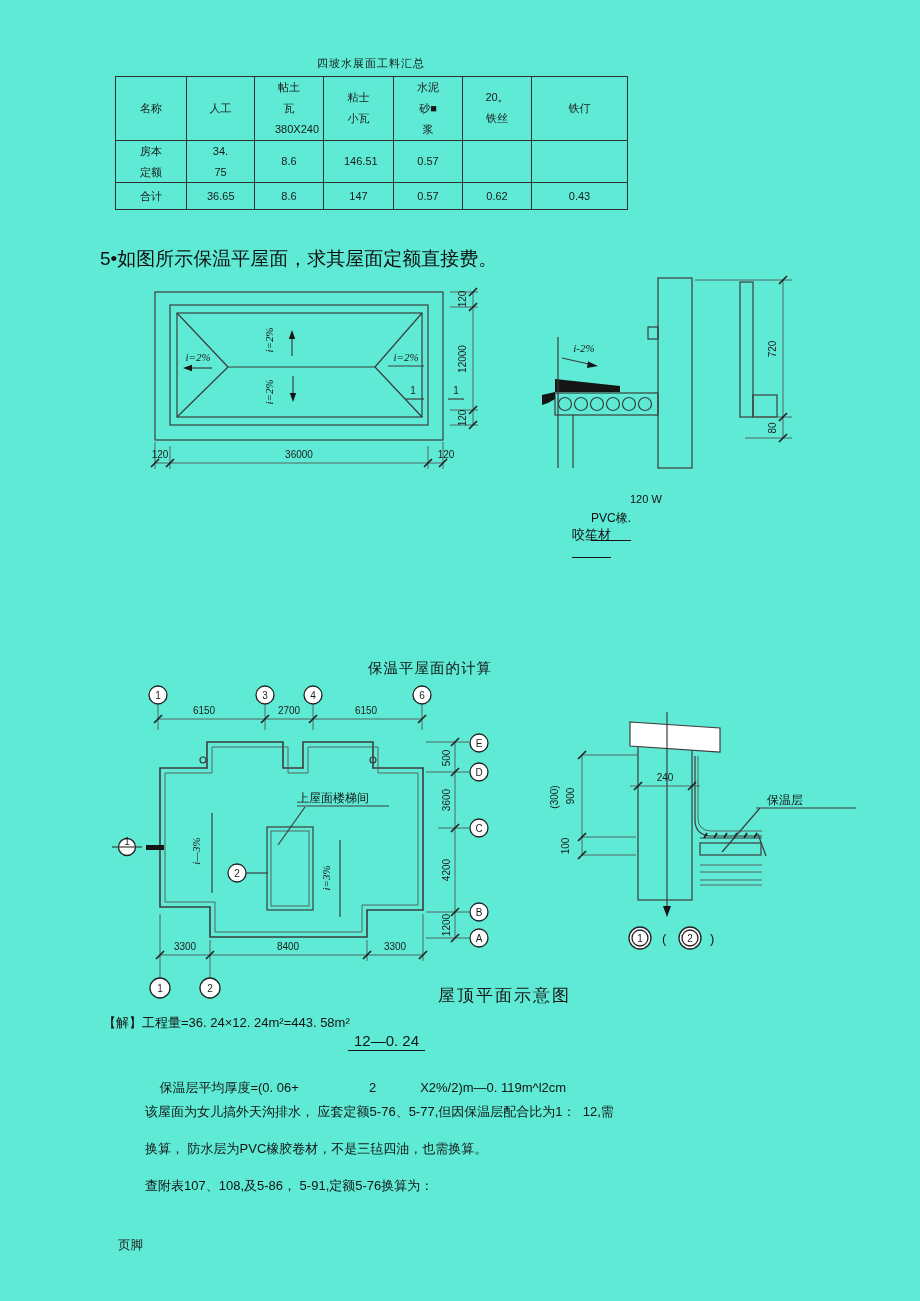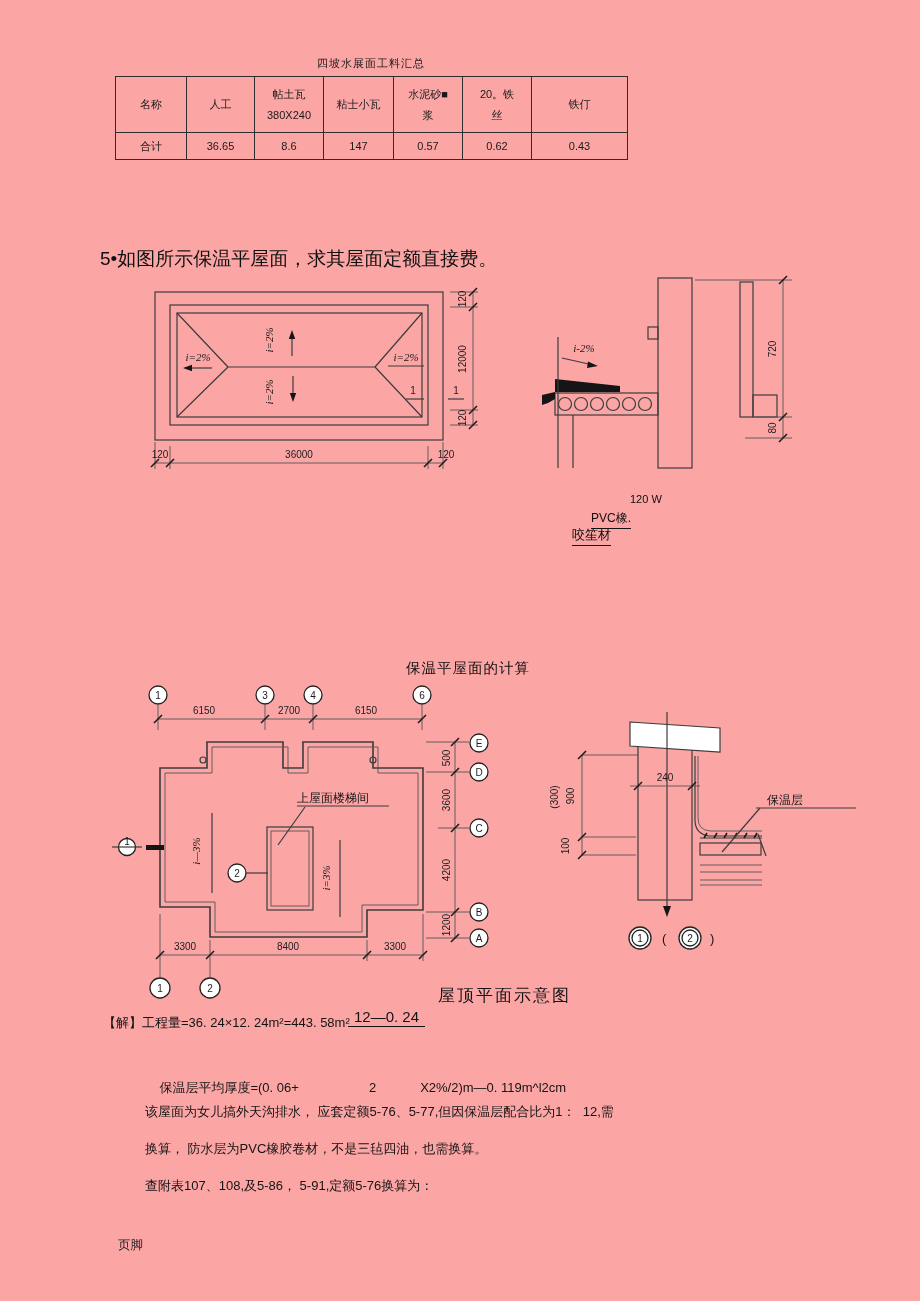--- a/index.html
+++ b/index.html
@@ -1,50 +1,50 @@
 <!DOCTYPE html>
 <html><head>
 <meta charset="utf-8">
 <style>
   html,body{margin:0;padding:0;background:#e8e8e8;}
-  .page{position:relative;width:920px;height:1301px;background:#fca5a5;margin:0 auto;
+  .page{position:relative;width:920px;height:1301px;background:#5eead4;margin:0 auto;
         font-family:"Liberation Sans",sans-serif;color:#141414;overflow:hidden;}
 
   
   .tbl-title{position:absolute;left:115px;top:56px;width:512px;text-align:center;
              font-size:11px;letter-spacing:1px;color:#1a1a1a;}
   table.mat{position:absolute;left:115px;top:76px;width:512px;border-collapse:collapse;
             table-layout:fixed;font-size:11px;color:#1a1a1a;}
   table.mat td{border:1px solid #2e2e2e;text-align:center;vertical-align:middle;
-               padding:0 12px;white-space:pre-line;line-height:1.9;}
+               padding:0 20px;white-space:pre-line;line-height:1.9;}
   tr.hd td{height:55px;}
   tr.rw td{height:26px;}
 
   
   .doc-line{position:absolute;font-size:19px;color:#101010;white-space:pre;}
 
   
   svg{position:absolute;overflow:visible;}
   .ln{stroke:#3c3c3c;stroke-width:1.2;fill:none;}
   .ln-thin{stroke:#555;stroke-width:0.9;fill:none;}
   .tick{stroke:#1d1d1d;stroke-width:1.6;}
   .dimtext{font-size:10px;fill:#1c1c1c;font-family:"Liberation Sans",sans-serif;}
   .slopetext{font-size:11px;font-style:italic;fill:#161616;font-family:"Liberation Serif",serif;}
   .cjk{font-family:"Liberation Sans",sans-serif;fill:#141414;}
   .bubble{stroke:#222;stroke-width:1.3;fill:#fff;}
   .fill-dark{fill:#151515;stroke:none;}
 
   .fig-label{position:absolute;font-size:12px;color:#101010;margin-top:11px;}
-  .fig-label.u{border-bottom:1.2px solid #111;padding-bottom:1px;}
+  .fig-label.u{border-bottom:1.2px solid #111;padding-bottom:13px;}
   .caption{position:absolute;font-size:17px;letter-spacing:2px;color:#151515;
            font-family:"Liberation Serif",serif;}
-  .fig2-title{position:absolute;left:330px;top:659px;width:200px;text-align:right;
+  .fig2-title{position:absolute;left:330px;top:659px;width:200px;text-align:center;
               font-size:14.5px;letter-spacing:1px;color:#111;}
   .footer{position:absolute;left:118px;top:1237px;font-size:12.5px;color:#222;}
-  .frac-num{position:absolute;left:348px;top:1008px;font-size:15px;
+  .frac-num{position:absolute;left:348px;top:1032px;font-size:15px;
             border-bottom:1.8px solid #111;padding:0 6px 1px 6px;}
   .sol-row{position:absolute;left:145px;font-size:13px;white-space:pre;}
   .sp-gap1{margin-left:70px;} .sp-gap2{margin-left:44px;}
 </style>
 </head>
 <body>
 
 <div class="page">
 
   <div class="tbl-title">四坡水展面工料汇总</div>
@@ -61,20 +61,29 @@
     <tbody>
       <tr class="hd">
         <td>名称</td>
         <td>人工</td>
         <td>帖土瓦
 380X240</td>
         <td>粘士小瓦</td>
         <td>水泥砂■浆</td>
         <td>20。铁丝</td>
         <td>铁仃</td>
+      </tr>
+      <tr class="rw">
+        <td>房本定额</td>
+        <td>34. 75</td>
+        <td>8.6</td>
+        <td>146.51</td>
+        <td>0.57</td>
+        <td></td>
+        <td></td>
       </tr>
       <tr class="rw">
         <td>合计</td>
         <td>36.65</td>
         <td>8.6</td>
         <td>147</td>
         <td>0.57</td>
         <td>0.62</td>
         <td>0.43</td>
       </tr>

